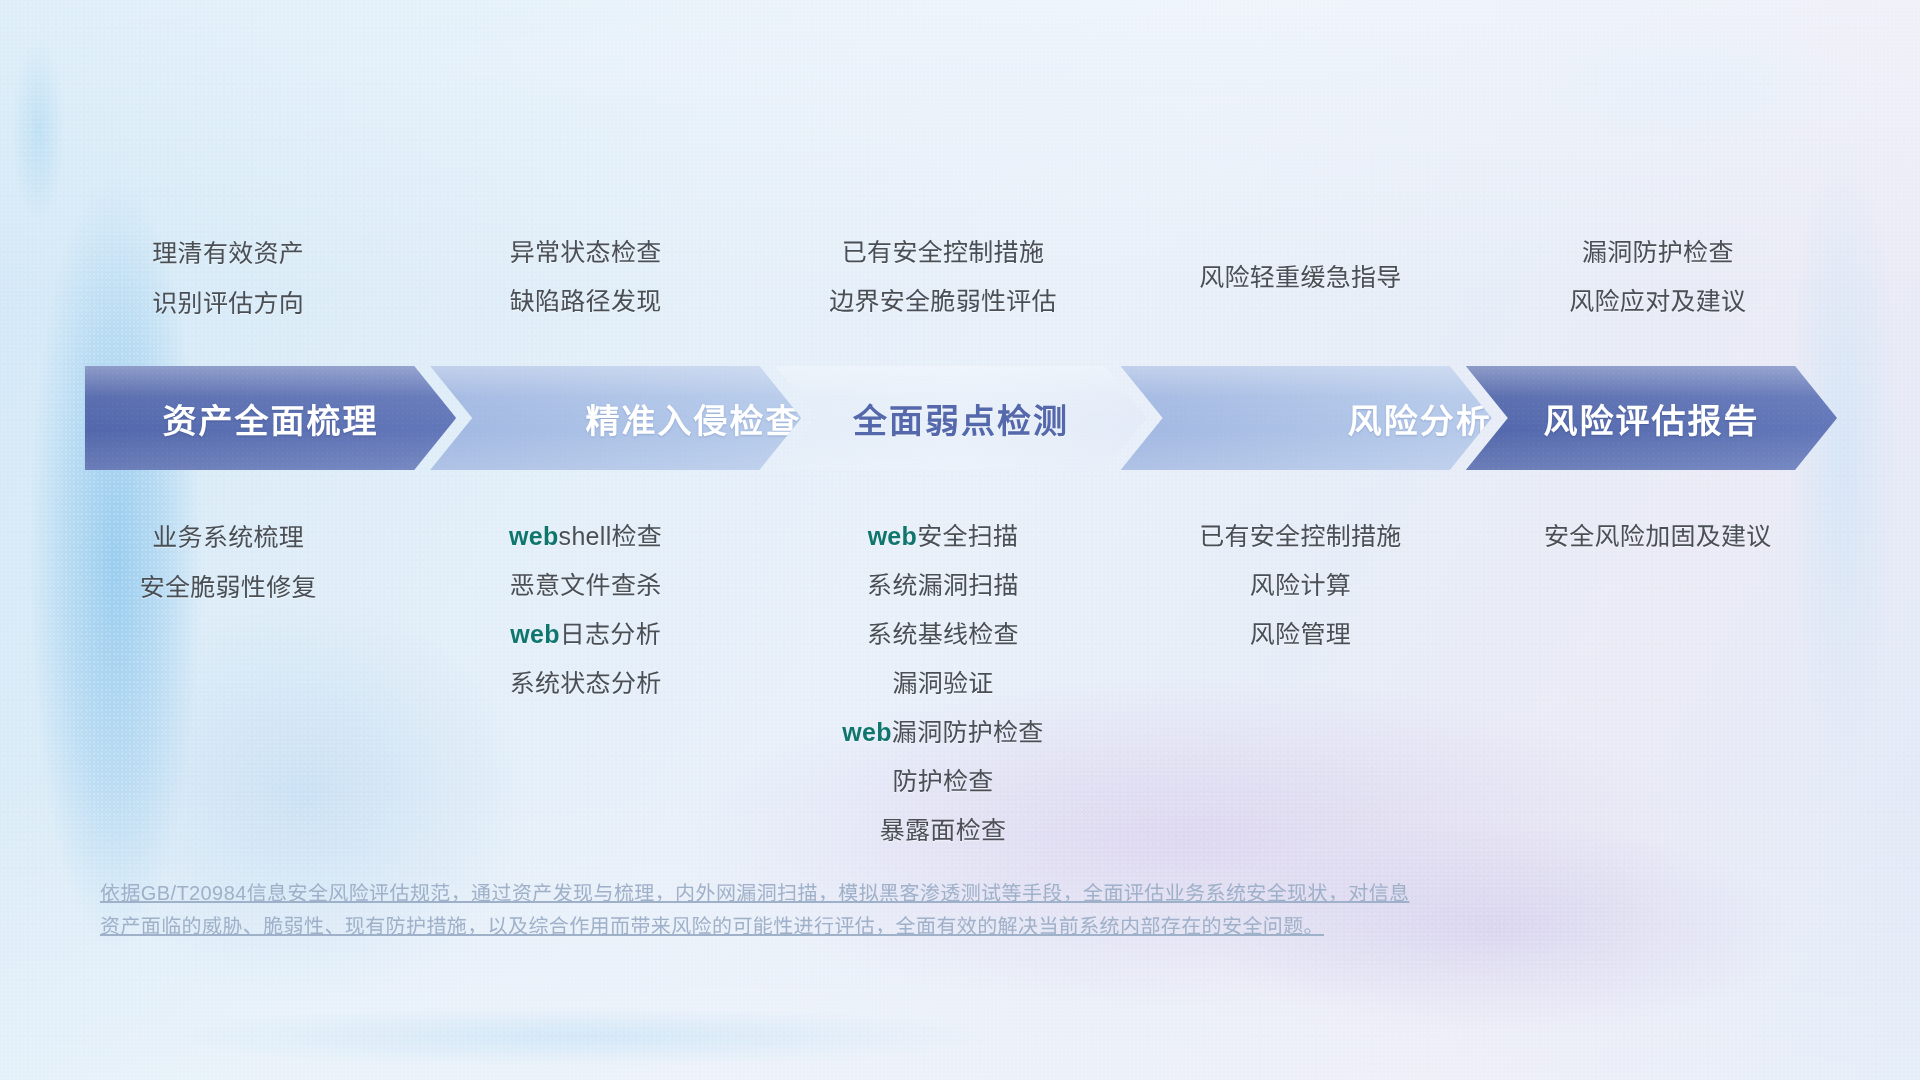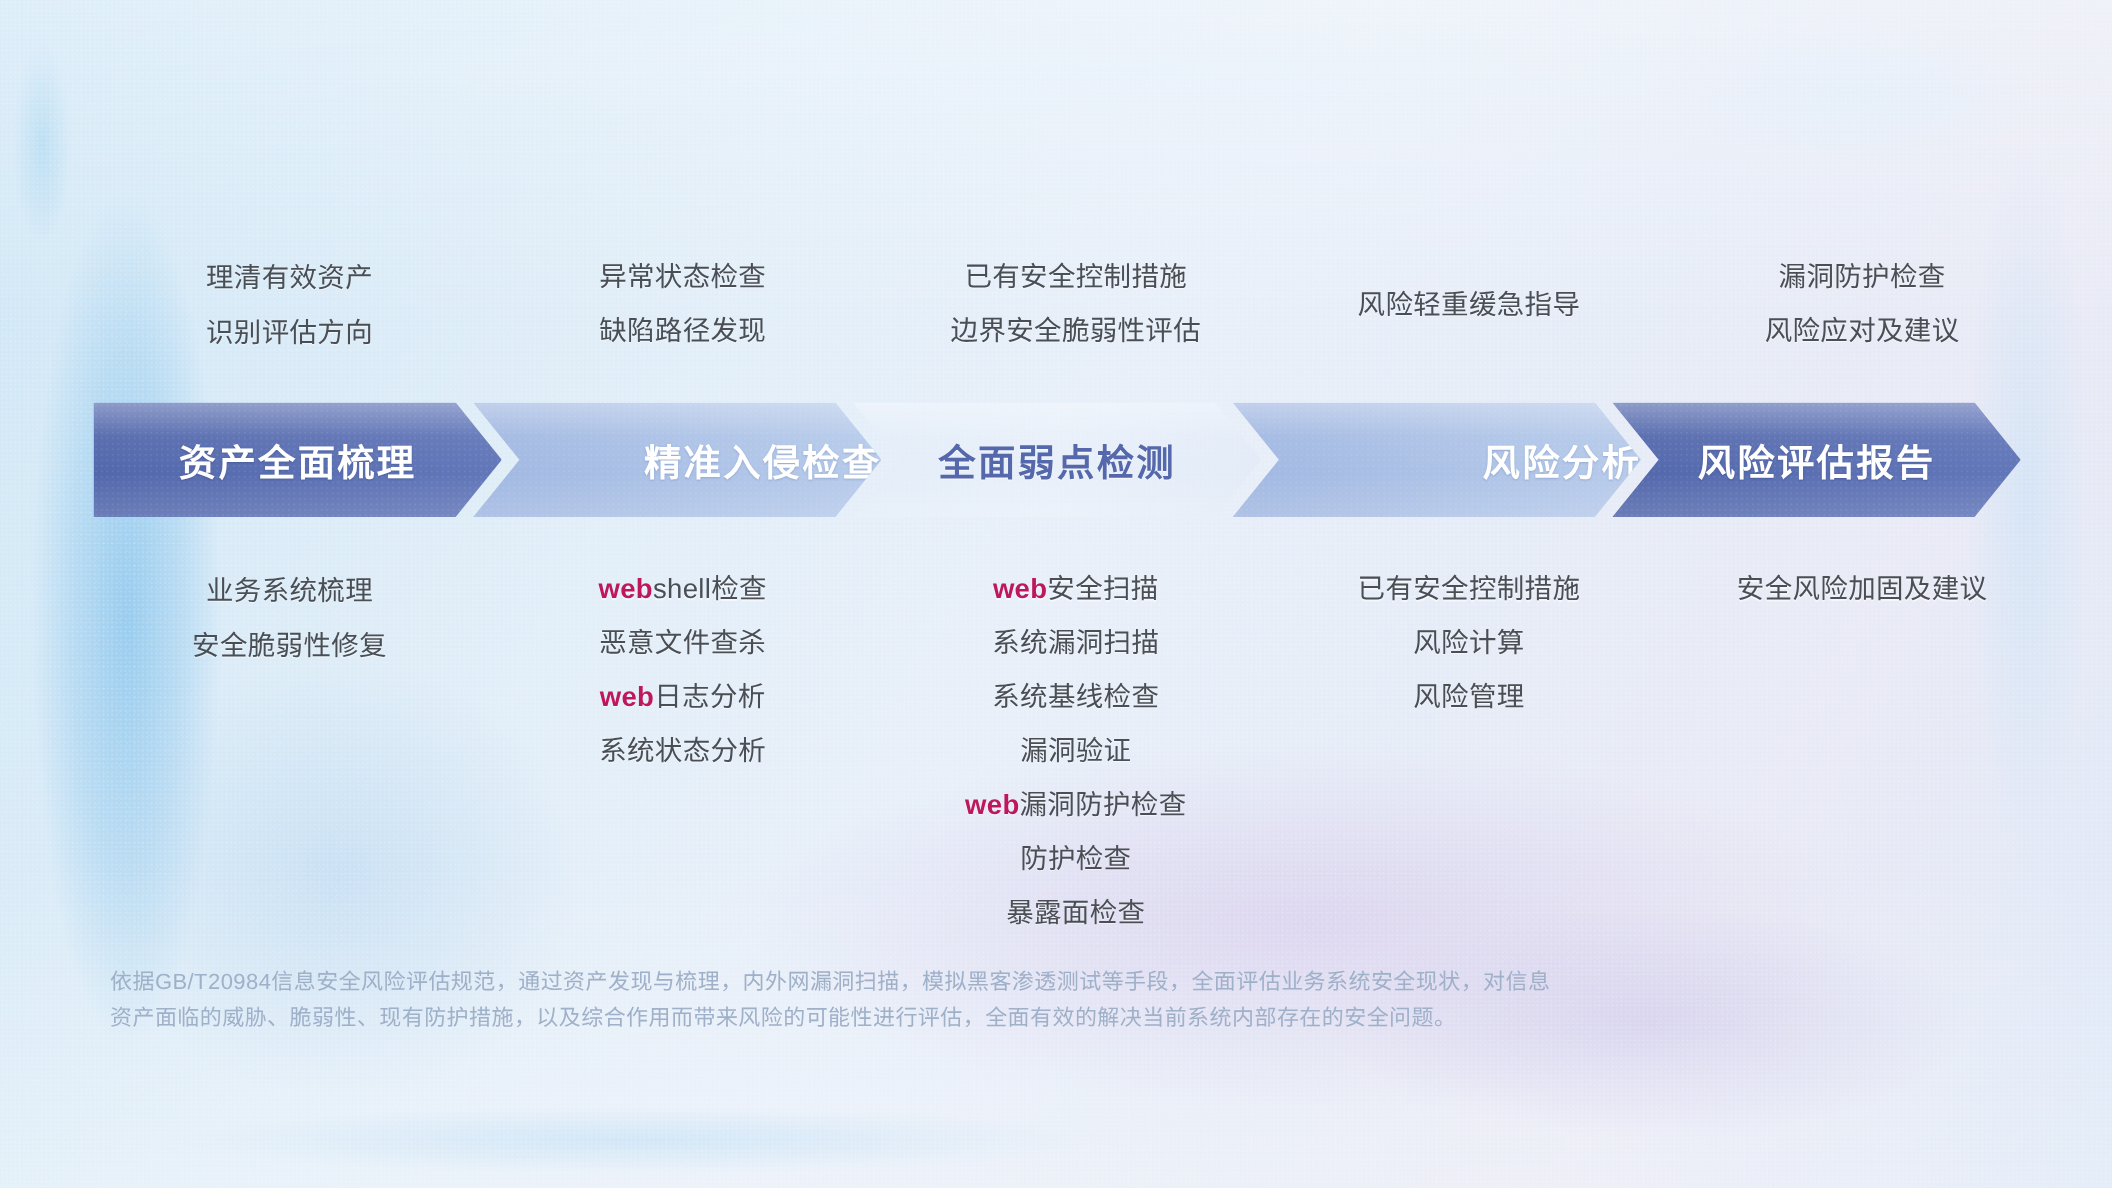--- a/index.html
+++ b/index.html
@@ -78,21 +78,21 @@
   }
 
   
   .content {
     position: absolute;
     inset: 0;
   }
 
   .row {
     position: absolute;
-    left: 103px;
+    left: 68px;
     width: 1750px;
     display: grid;
     grid-template-columns: repeat(5, 1fr);
     gap: 37px;
   }
 
   .row-top    { top: 228px; }
   .row-bottom { top: 512px; }
 
   .col {
@@ -103,21 +103,21 @@
   }
 
   .item {
     font-size: 25px;
     line-height: 49px;
     color: #4a4f56;
     white-space: nowrap;
     letter-spacing: 0.3px;
     text-shadow: 0 1px 1px rgba(255,255,255,0.6);
   }
-  .item b { font-weight: 700; color: #be185d; margin-top: 47px; }
+  .item b { font-weight: 700; color: #0f766e; margin-top: 47px; }
 
   
   .col-1 .item { line-height: 50px; }
   .col-4.top-pad { padding-top: 25px; }
 
   
   .band {
     position: absolute;
     top: 366px;
     left: 85px;
@@ -214,21 +214,21 @@
   .footer {
     position: absolute;
     left: 100px;
     top: 877px;
     width: 1520px;
     font-size: 20px;
     line-height: 33px;
     color: #9fb0c9;
     letter-spacing: 0.4px;
   }
-  .footer .fline { white-space: nowrap; }
+  .footer .fline { white-space: nowrap; text-decoration: underline; }
 </style>
 </head>
 <body>
 
 <div class="stage">
 
   <div class="bg-layer bg-base"></div>
   <div class="bg-layer bg-blob-1"></div>
   <div class="bg-layer bg-blob-2"></div>
   <div class="bg-layer bg-blob-3"></div>

